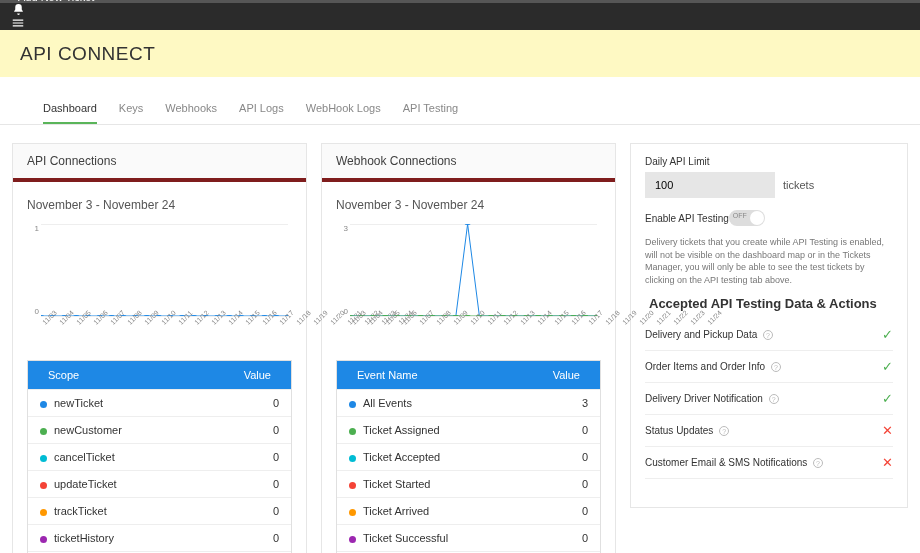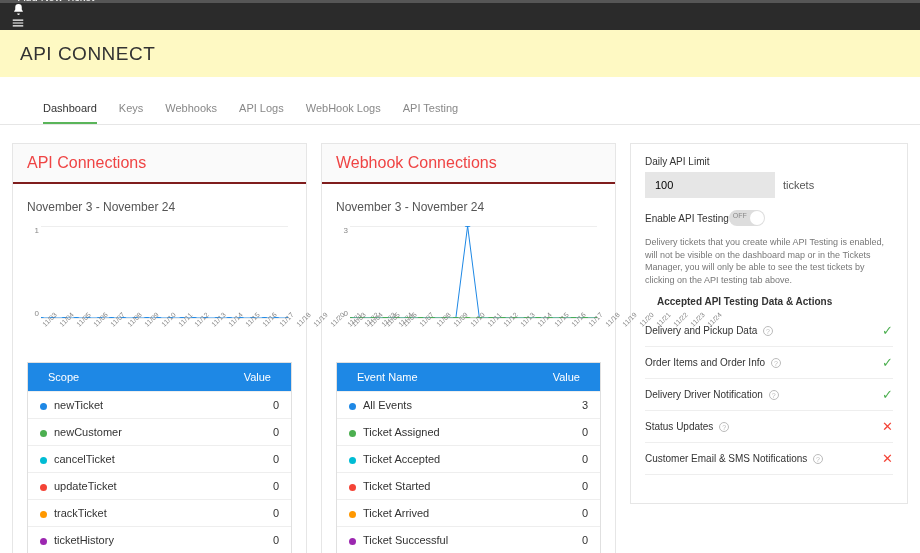--- a/index.html
+++ b/index.html
@@ -9,21 +9,21 @@
 .topbar-icon { width: 36px; display: flex; align-items: center; justify-content: center; color: #fff; cursor: pointer; }
 .header { background: #fef9c3; padding: 13px 20px 12px; }
 .page-title { font-size: 19px; font-weight: 400; letter-spacing: 0.5px; color: #333; }
 .tabs { display: flex; gap: 22px; padding: 13px 43px 0; border-bottom: 1px solid #e6e6e6; margin-top: 12px; }
 .tab { font-size: 11px; color: #888; padding-bottom: 8px; cursor: pointer; border-bottom: 2px solid transparent; }
 .tab.active { color: #333; border-bottom-color: #5ab55a; }
 .main { display: flex; gap: 14px; padding: 18px 12px; align-items: flex-start; }
 .panel { background: #fff; border: 1px solid #e6e6e6; flex-shrink: 0; }
 .panel-left, .panel-mid { width: 295px; }
 .panel-right { width: 278px; }
-.panel-title { font-size: 16px; color: #ef4444; padding: 10px 14px; border-bottom: 2px solid #7f1d1d; background: #fafafa; }
+.panel-title { font-size: 12px; color: #404040; padding: 10px 14px; border-bottom: 4px solid #7f1d1d; background: #fafafa; }
 .chart-wrap { padding: 10px 14px 8px; }
 .chart-date { text-align: left; font-size: 12px; color: #555; margin: 6px 0 12px; }
 .chart { position: relative; height: 110px; margin-left: 14px; margin-right: 4px; }
 .chart-yaxis { position: absolute; left: -14px; top: 0; bottom: 18px; width: 12px; display: flex; flex-direction: column; justify-content: space-between; font-size: 8px; color: #888; text-align: right; }
 .chart-plot { position: absolute; left: 0; right: 0; top: 0; bottom: 18px; }
 .chart-grid { position: absolute; inset: 0; }
 .chart-grid div { position: absolute; left: 0; right: 0; border-top: 1px solid #eee; }
 .chart-svg { position: absolute; inset: 0; width: 100%; height: 100%; }
 .chart-xaxis { position: absolute; left: 0; right: 0; bottom: 0; height: 16px; display: flex; justify-content: space-between; }
 .chart-xaxis span { font-size: 7px; color: #888; transform: rotate(-45deg); transform-origin: left top; white-space: nowrap; position: relative; top: 3px; }
@@ -35,21 +35,21 @@
 .settings-body { padding: 12px 14px; }
 .field-label { font-size: 10px; font-weight: normal; margin-bottom: 5px; }
 .field-row { display: flex; align-items: center; gap: 8px; margin-bottom: 12px; }
 .field-input { background: #e6e6e6; border: none; padding: 7px 10px; font-size: 11px; width: 130px; }
 .field-unit { font-size: 11px; color: #555; }
 .toggle-row { display: flex; align-items: center; margin-bottom: 10px; }
 .toggle { width: 36px; height: 16px; background: #ddd; border-radius: 8px; position: relative; cursor: pointer; }
 .toggle::after { content: ''; position: absolute; right: 1px; top: 1px; width: 14px; height: 14px; background: #fff; border-radius: 50%; }
 .toggle-label { position: absolute; left: 4px; top: 2px; font-size: 7px; color: #888; }
 .help-text { font-size: 9px; color: #777; line-height: 1.4; margin-bottom: 8px; }
-.section-label { font-size: 10px; font-weight: bold; margin: 10px 12px 8px; }
+.section-label { font-size: 13px; font-weight: bold; margin: 10px 4px 8px; }
 .action-row { display: flex; justify-content: space-between; align-items: center; padding: 8px 0; font-size: 10px; border-bottom: 1px solid #eee; }
 .action-row:last-child { border-bottom: none; }
 .q-icon { display: inline-block; width: 10px; height: 10px; border: 1px solid #bbb; border-radius: 50%; color: #bbb; font-size: 7px; text-align: center; line-height: 9px; margin-left: 3px; }
 .check { color: #4caf50; font-size: 13px; }
 .cross { color: #f44336; font-size: 13px; }
 </style>
 </head>
 <body>
 
 <div class="topbar">

